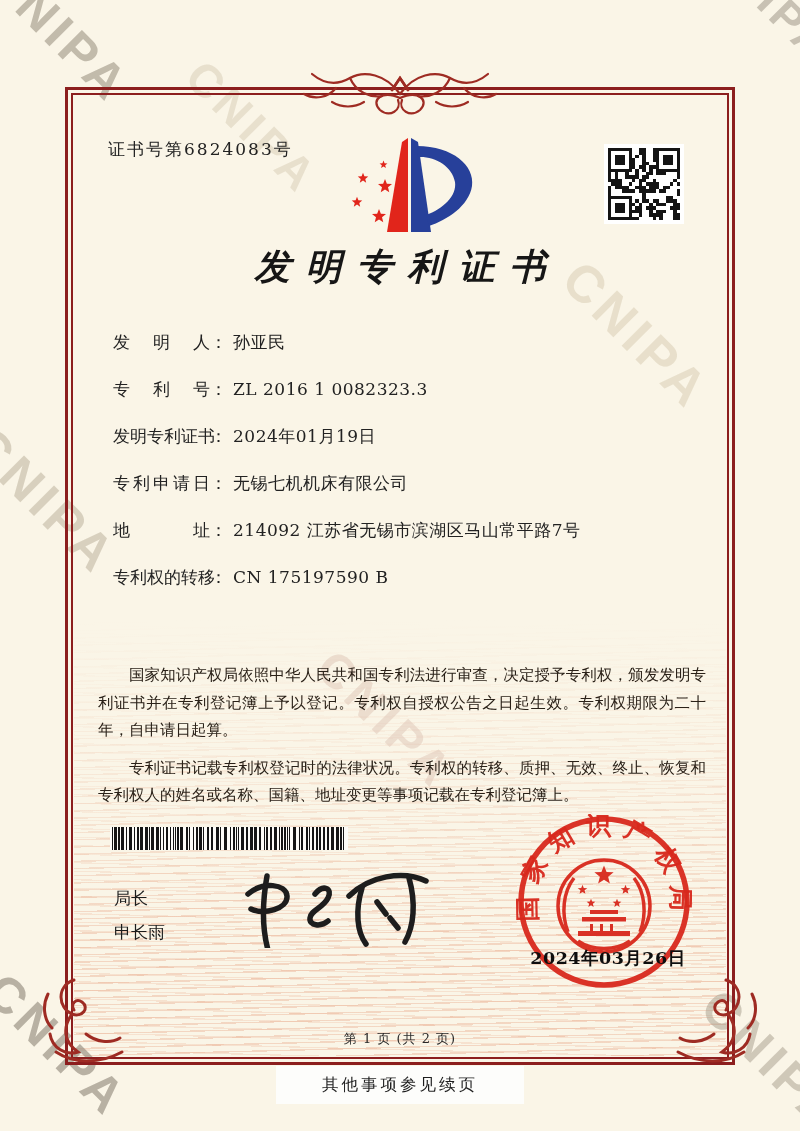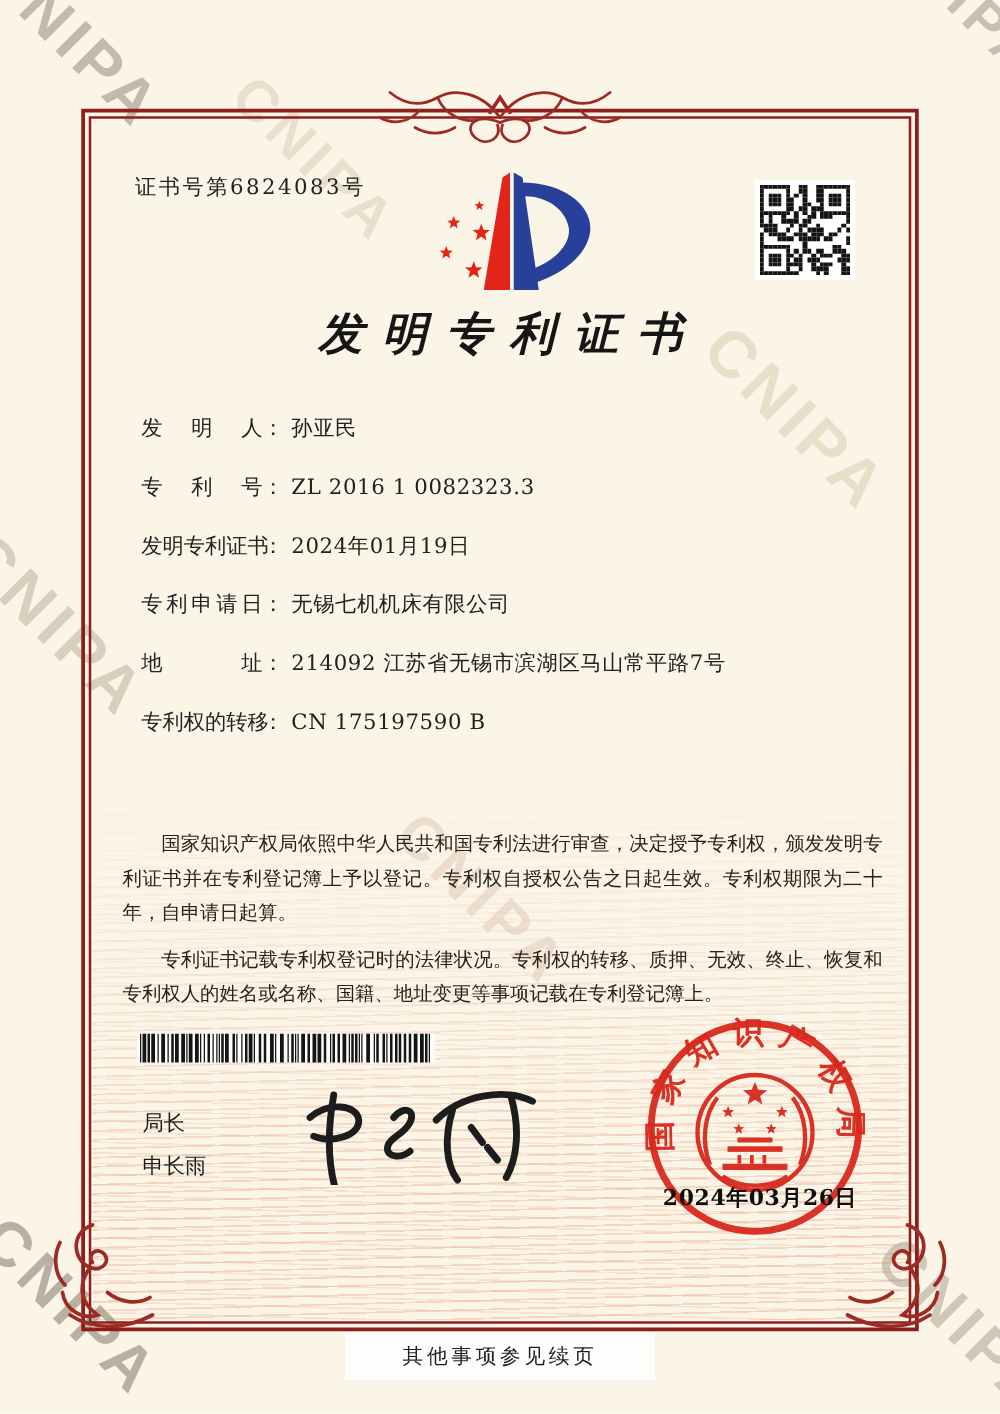--- a/index.html
+++ b/index.html
@@ -514,17 +514,18 @@
       <rect x="84" y="110" width="3" height="7"></rect>
       <rect x="94" y="110" width="3" height="7"></rect>
       <rect x="62" y="117" width="52" height="5"></rect>
       <path d="M52,118 C45,100 47,78 58,64" fill="none" stroke="#d8281c" stroke-width="3.5"></path>
       <path d="M124,118 C131,100 129,78 118,64" fill="none" stroke="#d8281c" stroke-width="3.5"></path>
       <path d="M62,127 C76,137 100,137 114,127" fill="none" stroke="#d8281c" stroke-width="3.5"></path>
     </g>
   </svg>
   <div class="seal-date">2024年03月26日</div>
 
+  <div class="page-num">第 1 页 (共 2 页)</div>
   <div class="cont-note">
     <span>其他事项参见续页</span>
   </div>
 
 </div>
 
 </body></html>

